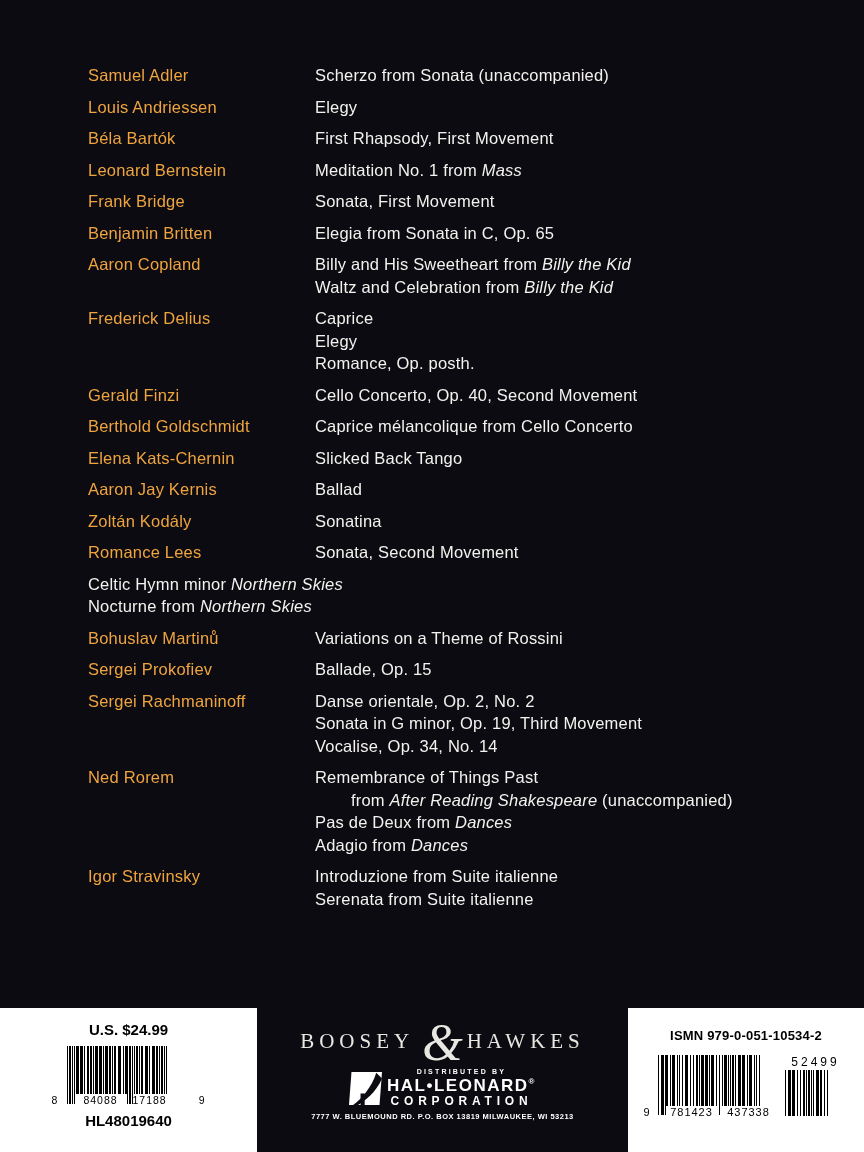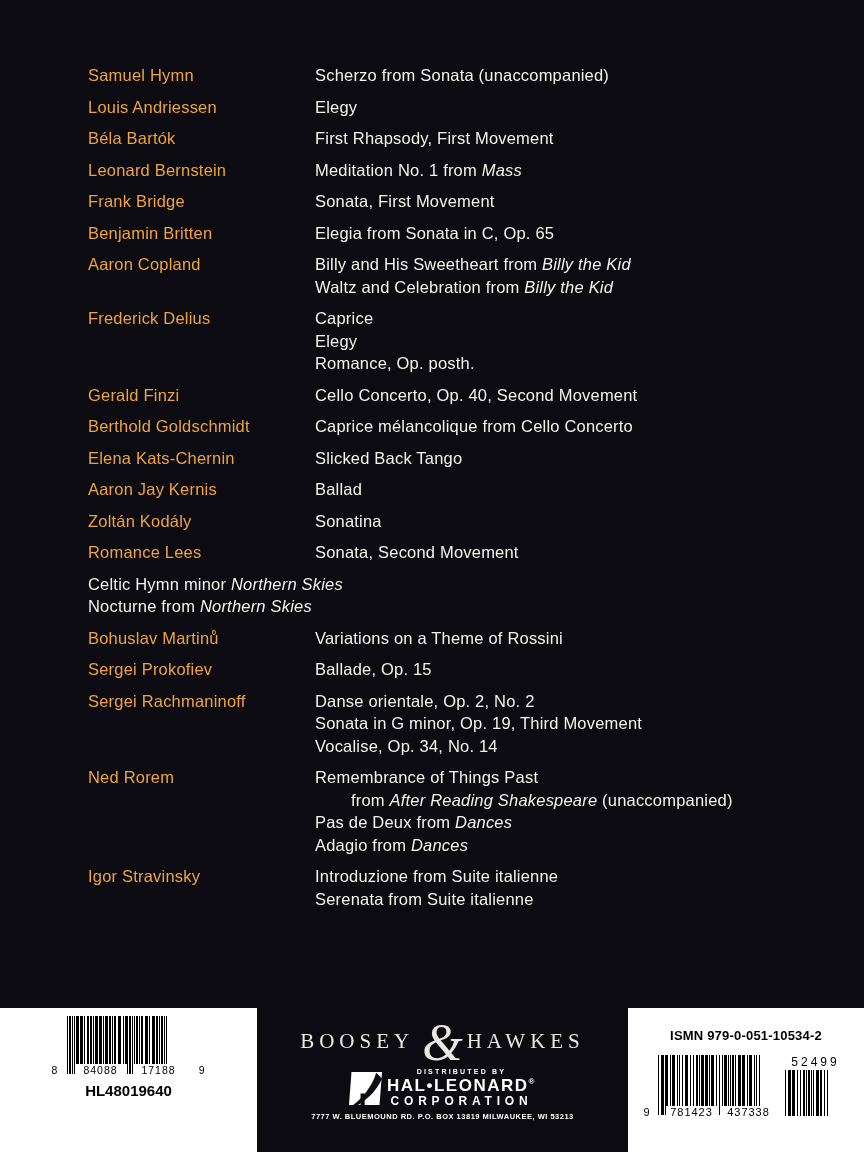--- a/index.html
+++ b/index.html
@@ -35,21 +35,21 @@
   
   .bars { display:flex; align-items:stretch; overflow:hidden; }
   .bars span { background:#000; flex:0 0 auto; height:100%; }
 
   .upc { position:relative; width:152px; height:62px; margin:8px auto 0; }
   .upc .bars { position:absolute; left:14px; right:14px; top:0; height:58px; }
   .upc .d { position:absolute; font-size:10.5px; line-height:13px; bottom:1px; }
   .upc .lead { left:-1px; }
   .upc .trail { right:0; }
   .upc .g1 { left:22px; width:52px; background:#fff; text-align:center; letter-spacing:1px; }
-  .upc .g2 { left:80px; width:52px; background:#fff; text-align:center; letter-spacing:1px; }
+  .upc .g2 { left:80px; width:52px; background:#fff; letter-spacing:1px; }
 
   .ismn { text-align:center; margin-top:20px; font-weight:bold; font-size:13px; letter-spacing:0.2px; }
   .ean-wrap { display:flex; justify-content:center; align-items:flex-start; gap:7px; margin-top:12px; }
   .ean-main { position:relative; width:132px; height:64px; }
   .ean-main .bars { position:absolute; left:12px; right:2px; top:0; height:60px; }
   .ean-main .d { position:absolute; font-size:11px; line-height:13px; bottom:0; }
   .ean-main .lead { left:-2px; }
   .ean-main .g1 { left:20px; width:52px; background:#fff; text-align:center; letter-spacing:1px; }
   .ean-main .g2 { left:76px; width:54px; background:#fff; text-align:center; letter-spacing:1px; }
   .ean-addon { width:62px; }
@@ -76,21 +76,21 @@
   .hl-corp { font-size:12px; font-weight:bold; letter-spacing:4.8px; line-height:1.25; }
   .hl-address { font-size:7.5px; font-weight:bold; letter-spacing:0.5px; margin-top:3px; }
 </style>
 </head>
 <body>
 
 <div class="page">
 
   <div class="works-list">
       <div class="entry">
-        <div class="composer">Samuel Hymn</div>
+        <div class="composer">Samuel Adler</div>
         <div class="works">
           <div class="work-line"><span>Scherzo from Sonata (unaccompanied)</span></div>
         </div>
       </div>
       <div class="entry">
         <div class="composer">Louis Andriessen</div>
         <div class="works">
           <div class="work-line"><span>Elegy</span></div>
         </div>
       </div>
@@ -209,20 +209,21 @@
         <div class="works">
           <div class="work-line"><span>Introduzione from Suite italienne</span></div>
           <div class="work-line"><span>Serenata from Suite italienne</span></div>
         </div>
       </div>
     </div>
 
   <div class="footer">
 
     <div class="panel price-box">
+      <div class="price">U.S. $24.99</div>
       <div class="upc">
         <div class="bars">
             <span style="width: 1px; margin-right: 1px;"></span>
             <span style="width: 2px; margin-right: 1px;"></span>
             <span style="width: 1px; margin-right: 1px;"></span>
             <span style="width: 1px; margin-right: 1px;"></span>
             <span style="width: 3px; margin-right: 1px;"></span>
             <span style="width: 3px; margin-right: 1px;"></span>
             <span style="width: 1px; margin-right: 2px;"></span>
             <span style="width: 2px; margin-right: 1px;"></span>

